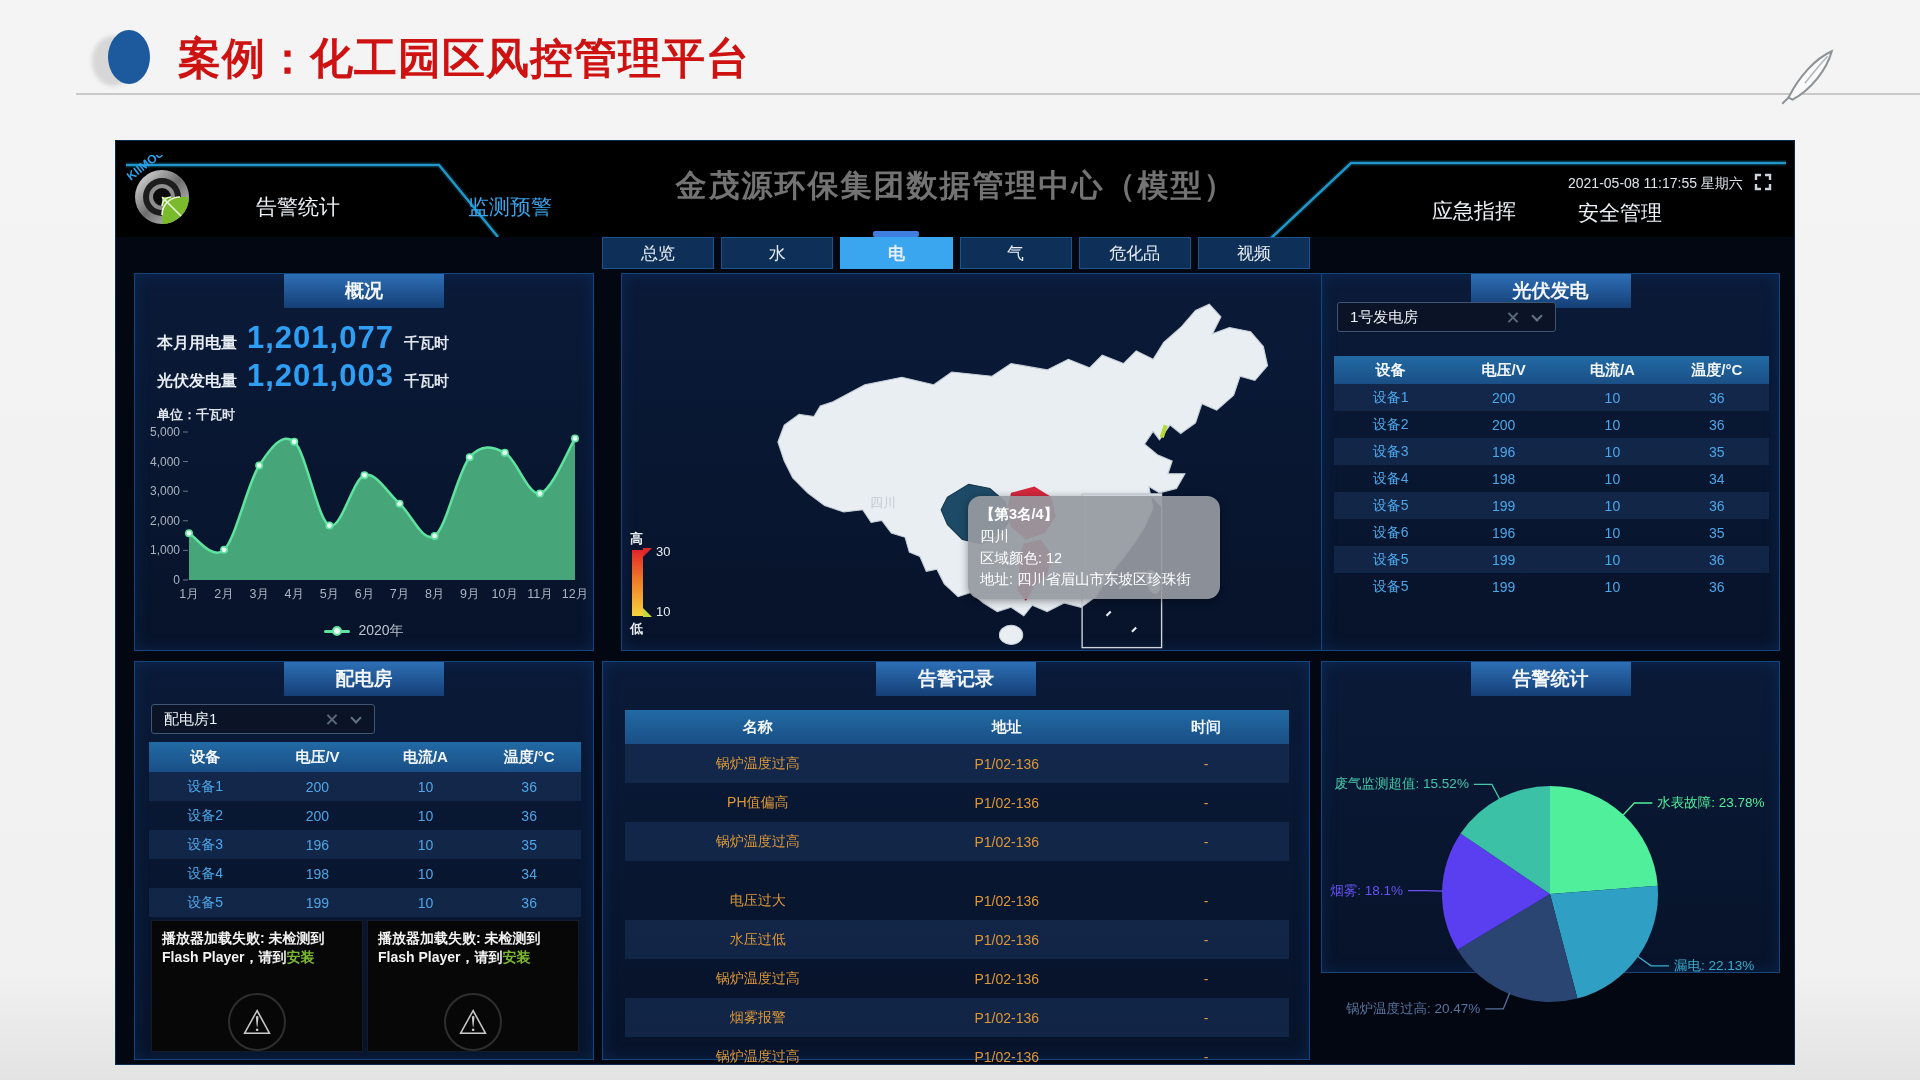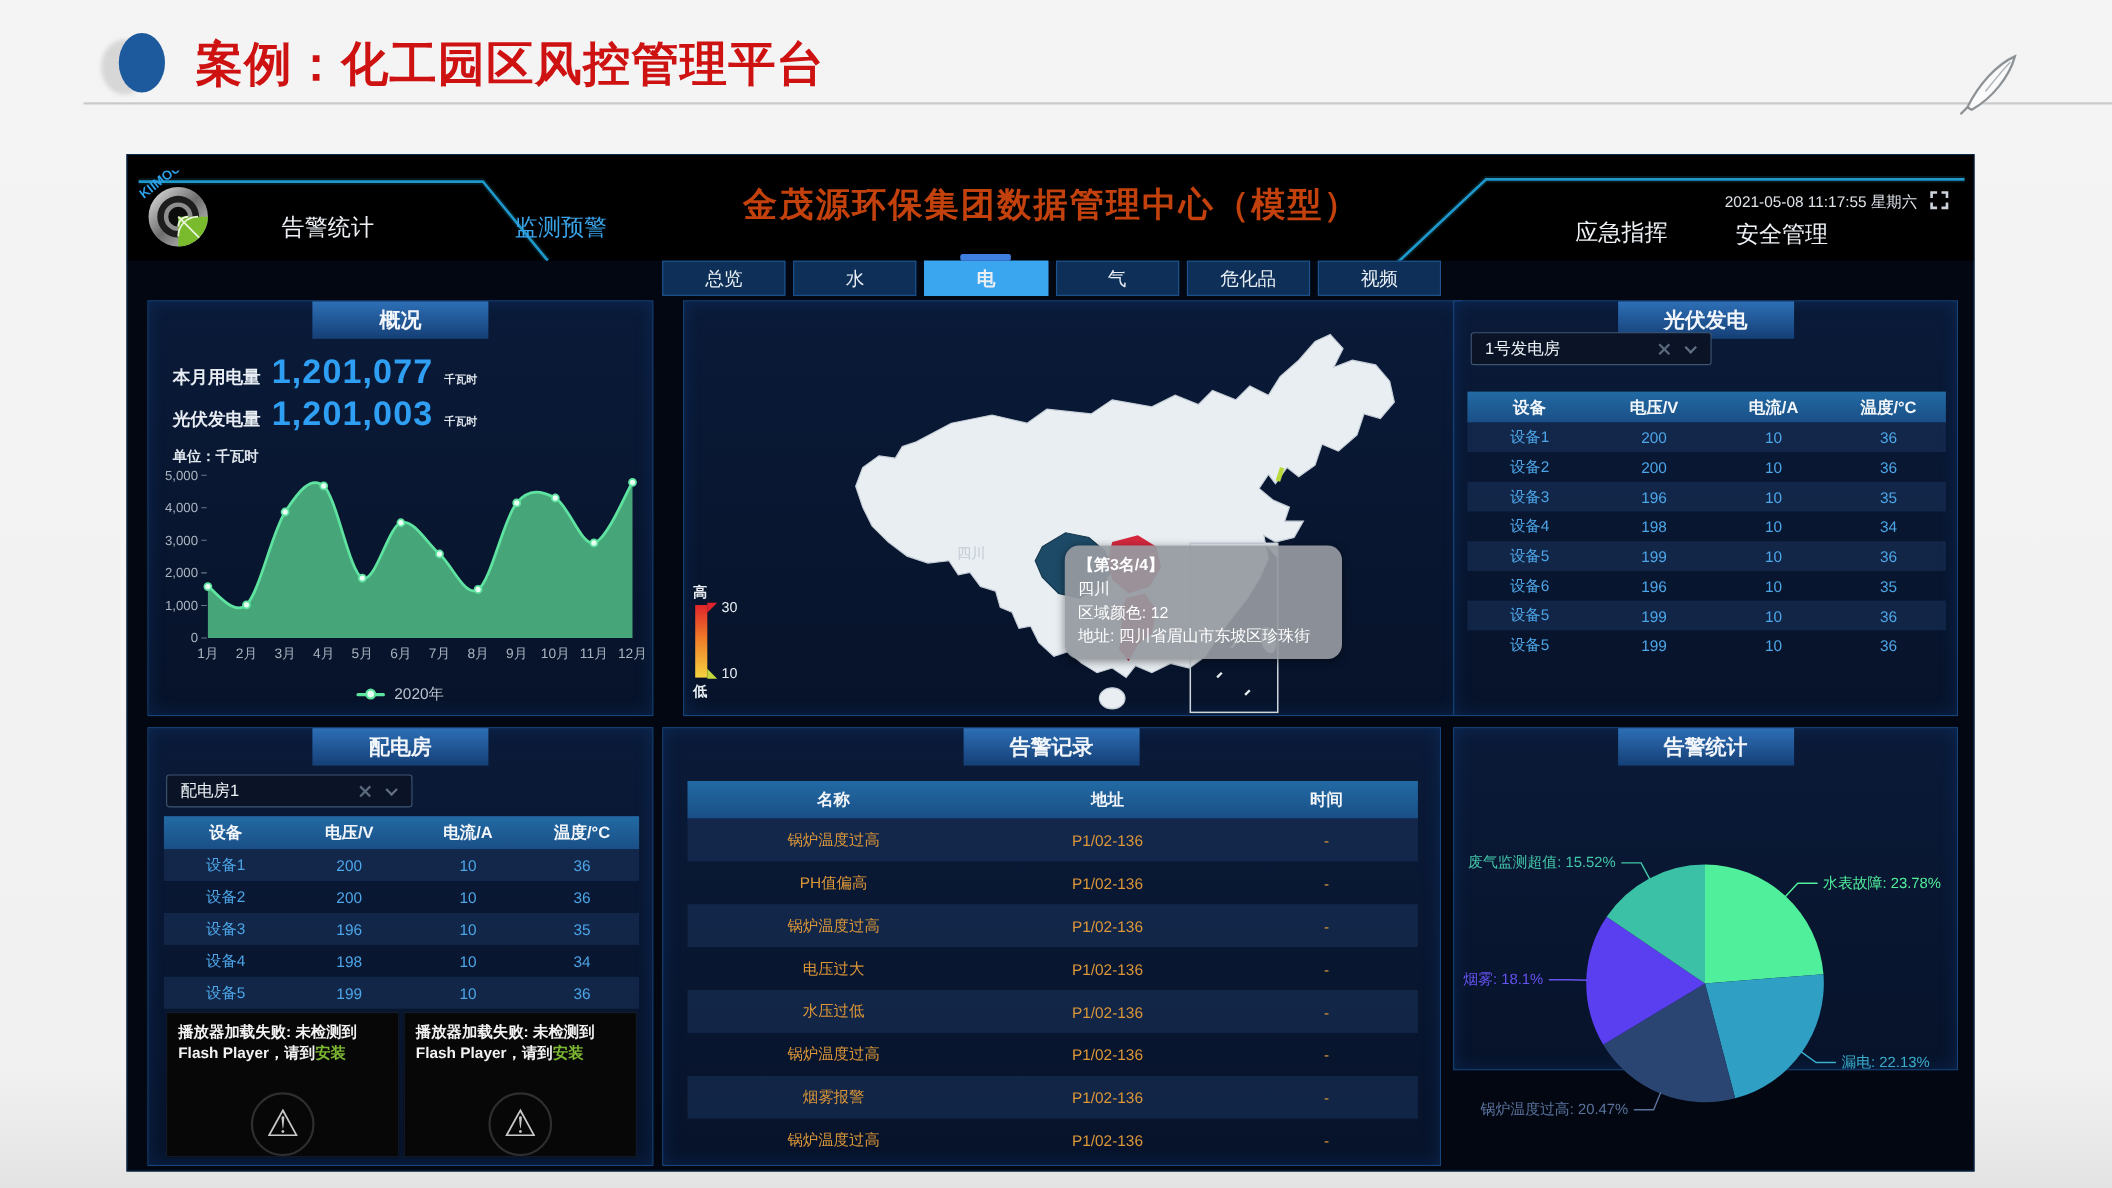--- a/index.html
+++ b/index.html
@@ -20,41 +20,41 @@
   .pen { position:absolute; left:1772px; top:44px; width:70px; height:66px; }
   
   .dash { position:absolute; left:115px; top:140px; width:1680px; height:925px;
     background:#020711; border:1px solid #0b2a50; overflow:hidden; }
   .dash-header { position:absolute; left:0; top:0; width:1680px; height:96px; background:#000; }
   .accents { position:absolute; left:0; top:0; width:1680px; height:96px; }
   .logo { position:absolute; left:10px; top:14px; width:72px; height:74px; }
   .nav-item { position:absolute; top:52px; font-size:21px; color:#eef2f6; cursor:pointer; }
   .nav-item.blue { color:#3aa4ea; }
   .dash-title { position:absolute; left:0; top:24px; width:1680px; text-align:center;
-    font-size:31px; font-weight:700; color:#c2410c; letter-spacing:2px; }
+    font-size:31px; font-weight:700; color:#737373; letter-spacing:2px; }
   .datetime { position:absolute; left:1452px; top:34px; font-size:14px; color:#dfe4ea; }
   .fs-icon { position:absolute; left:1638px; top:32px; width:18px; height:18px; cursor:pointer; }
   
   .tabbar { position:absolute; left:486px; top:96px; width:708px; height:32px; display:flex; gap:7px; }
   .tab { flex:1; background:#0e3058; border:1px solid #1d548f; color:#e8eef4; font-size:17px;
     display:flex; align-items:center; justify-content:center; cursor:pointer; position:relative; }
   .tab.active { background:#3ba6f0; border-color:#3ba6f0; font-weight:700; }
   .tab .notch { position:absolute; top:-7px; left:50%; transform:translateX(-50%);
     width:46px; height:6px; background:#3f7fe0; border-radius:2px; }
   
   .panel { position:absolute; background:linear-gradient(180deg,#0a1a38 0%,#07132a 100%);
     border:1px solid #16457d; box-shadow:inset 0 0 16px rgba(25,95,190,.22); }
   .p-title { position:absolute; top:0; left:50%; transform:translateX(-50%);
     min-width:160px; height:34px; padding:0 26px; background:linear-gradient(180deg,#2d6fb6,#153f76);
     color:#f2f6fa; font-size:19px; font-weight:700; display:flex; align-items:center; justify-content:center; }
   
   .stat-row { position:absolute; left:22px; display:flex; align-items:baseline; gap:10px; }
   .stat-label { font-size:16px; font-weight:700; color:#e8edf3; }
   .stat-value { font-size:31px; font-weight:800; color:#2f9ff4; letter-spacing:1px; }
-  .stat-unit { font-size:10px; font-weight:700; color:#dfe5ec; }
+  .stat-unit { font-size:15px; font-weight:700; color:#dfe5ec; }
   .unit-note { position:absolute; left:22px; font-size:13px; font-weight:700; color:#dfe5ec; }
   .legend { position:absolute; bottom:10px; left:0; width:100%; display:flex; gap:8px;
     align-items:center; justify-content:center; color:#b9c2cd; font-size:14px; }
   .legend .lline { width:26px; height:3px; background:#5fe3a1; border-radius:2px; position:relative; }
   .legend .ldot { position:absolute; left:8px; top:-4px; width:10px; height:10px; border-radius:50%;
     background:#eafff3; border:2px solid #5fe3a1; }
   
   .select { position:absolute; height:30px; background:#0a1426; border:1px solid #3e5573;
     border-radius:3px; color:#eef2f6; font-size:15px; display:flex; align-items:center;
     padding:0 64px 0 12px; cursor:pointer; }
@@ -404,21 +404,21 @@
         <div class="trow" style="height: 39px; font-size: 14px;">
           <span class="cell alarm" style="width: 40%;">PH值偏高</span>
           <span class="cell alarm" style="width: 35%;">P1/02-136</span>
           <span class="cell alarm" style="width: 25%;">-</span>
         </div>
         <div class="trow odd" style="height: 39px; font-size: 14px;">
           <span class="cell alarm" style="width: 40%;">锅炉温度过高</span>
           <span class="cell alarm" style="width: 35%;">P1/02-136</span>
           <span class="cell alarm" style="width: 25%;">-</span>
         </div>
-        <div class="trow" style="height: 39px; font-size: 14px;">
+        <div class="trow" style="height: 39px; font-size: 14px; margin-top: 20px;">
           <span class="cell alarm" style="width: 40%;">电压过大</span>
           <span class="cell alarm" style="width: 35%;">P1/02-136</span>
           <span class="cell alarm" style="width: 25%;">-</span>
         </div>
         <div class="trow odd" style="height: 39px; font-size: 14px;">
           <span class="cell alarm" style="width: 40%;">水压过低</span>
           <span class="cell alarm" style="width: 35%;">P1/02-136</span>
           <span class="cell alarm" style="width: 25%;">-</span>
         </div>
         <div class="trow" style="height: 39px; font-size: 14px;">

